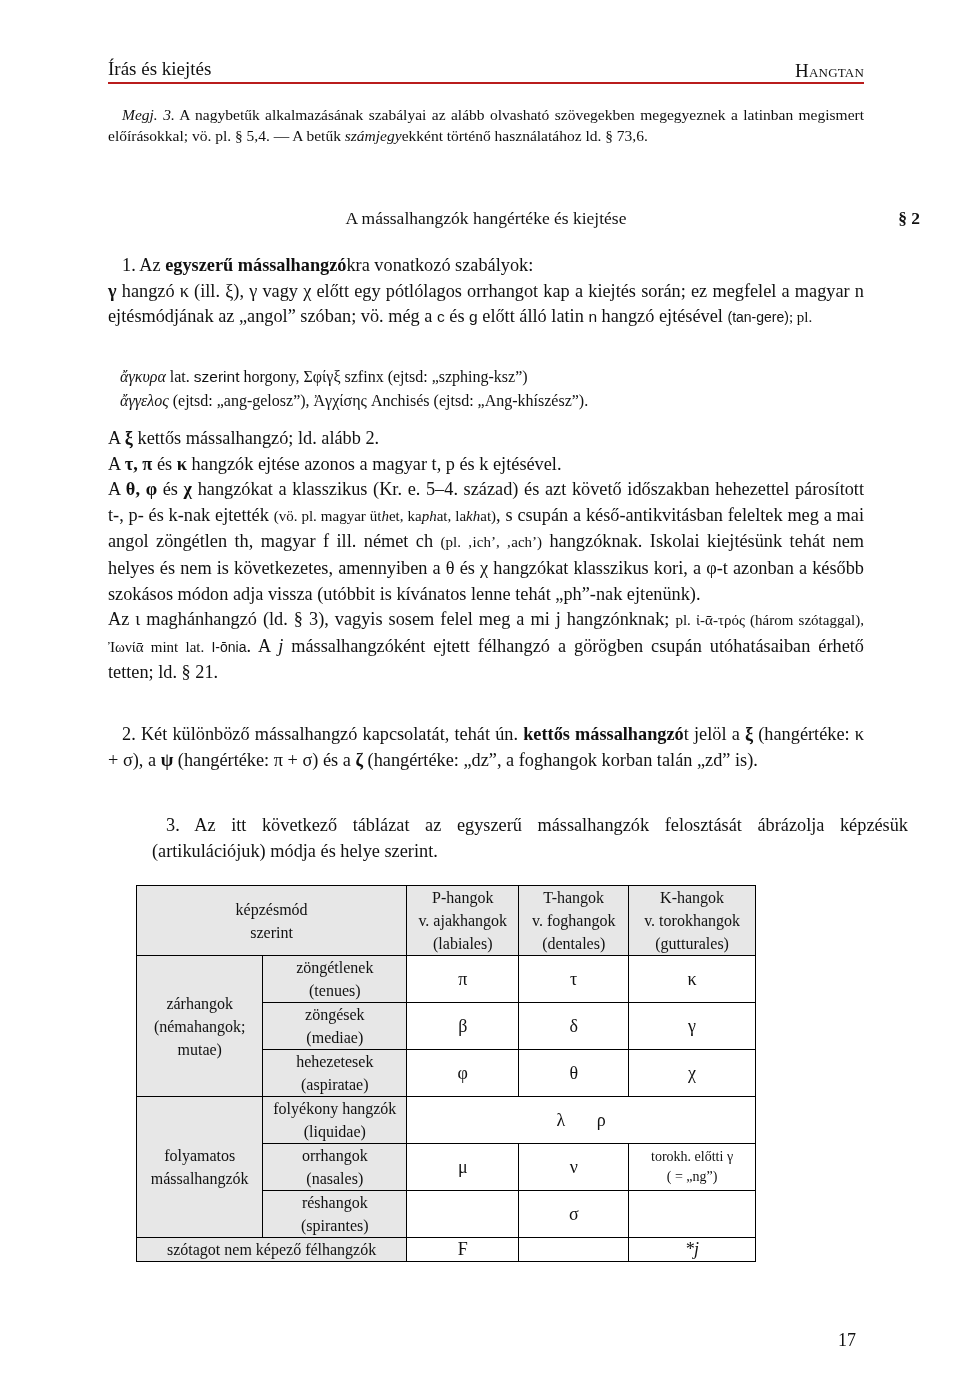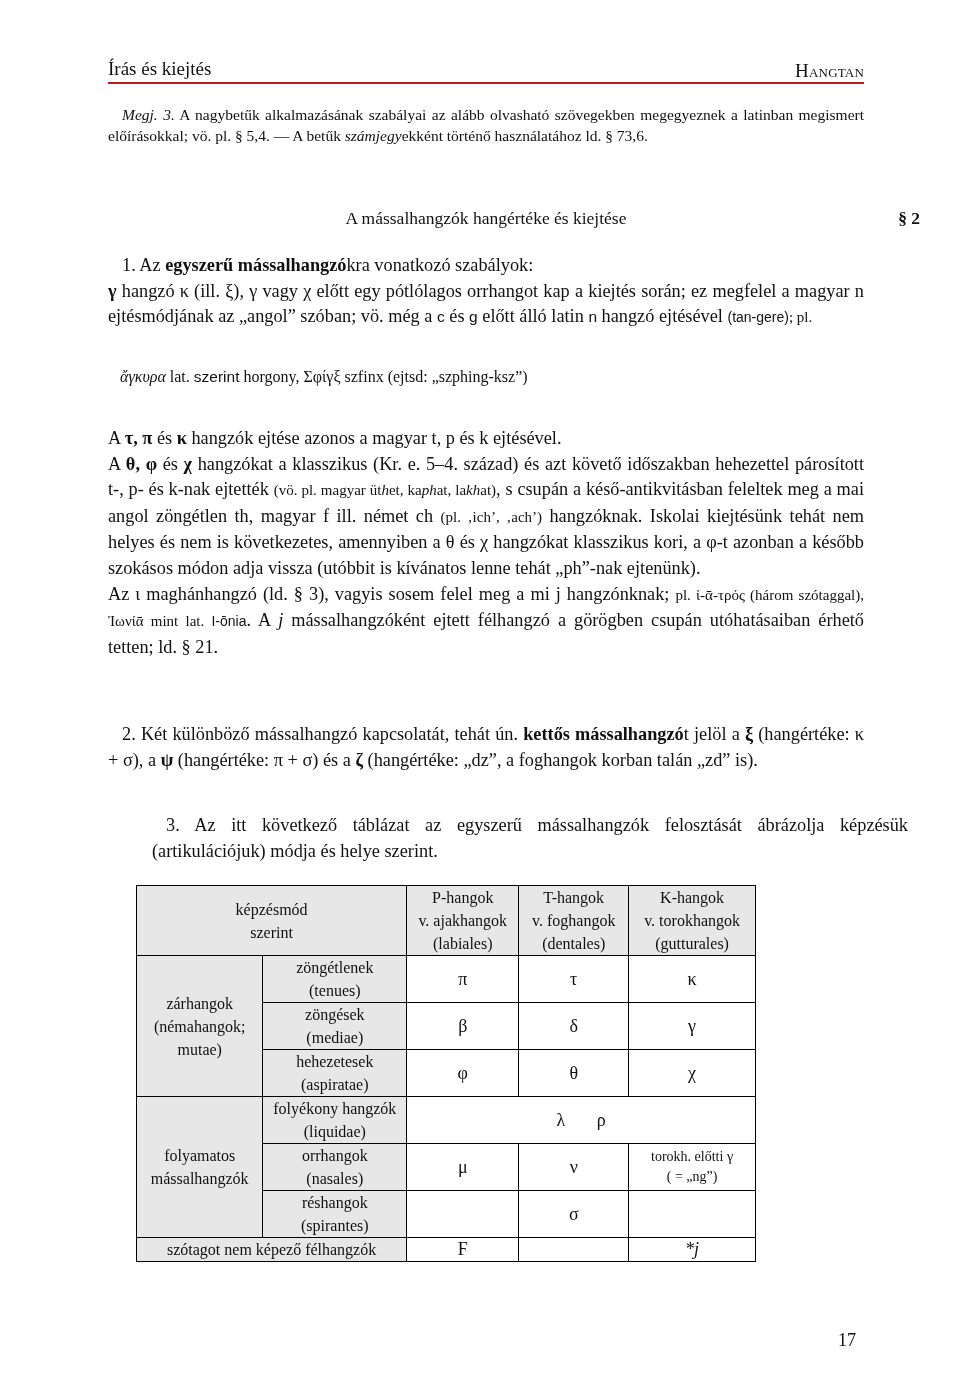--- a/index.html
+++ b/index.html
@@ -63,23 +63,25 @@
 <div class="section-title">A mássalhangzók hangértéke és kiejtése</div>
 <div class="section-num">§ 2</div>
 
 <div class="body-text" style="top:253px;">
   <div class="indent"><span>1. Az </span><b>egyszerű mássalhangzó</b><span>kra vonatkozó szabályok:</span></div>
   <div><b>γ</b><span> hangzó  κ (ill. ξ), γ vagy χ előtt egy pótlólagos orrhangot kap a kiejtés során; ez megfelel a magyar n ejtésmódjának az „angol” szóban; vö. még a </span><span class="sans">c</span><span> és </span><span class="sans">g</span><span> előtt álló latin </span><span class="sans">n</span><span> hangzó ejtésével </span><span class="small"><span class="sans" style="font-size:14px">(tan-gere)</span><span>; pl.</span></span></div>
 </div>
 
 <div class="examples">
   <div><i>ἄγκυρα</i><span> lat. </span><span class="sans">szerint</span><span> horgony, </span><span>Σφίγξ</span><span> szfinx (ejtsd: „szphing-ksz”)</span></div>
+  <div><i>ἄγγελος</i><span> (ejtsd: „ang-gelosz”), </span><span>Ἀγχίσης</span><span> Anchisés (ejtsd: „Ang-khíszész”).</span></div>
 </div>
 
 <div class="body-text" style="top:426px;">
+  <div><span>A </span><b>ξ</b><span> kettős mássalhangzó; ld. alább 2.</span></div>
   <div><span>A </span><b>τ,  π</b><span> és </span><b>κ</b><span>  hangzók ejtése azonos a magyar t, p és k ejtésével.</span></div>
   <div><span>A </span><b>θ,  φ</b><span> és </span><b>χ</b><span> hangzókat a klasszikus (Kr. e. 5–4. század) és azt követő időszakban hehezettel párosított t-, p- és k-nak ejtették </span><span class="small"><span>(vö. pl. magyar üt</span><i>h</i><span>et, ka</span><i>ph</i><span>at, la</span><i>kh</i><span>at)</span></span><span>, s csupán a késő-antikvitásban feleltek meg a mai angol zöngétlen th, magyar f ill. német ch </span><span class="small">(pl. ‚ich’, ‚ach’)</span><span> hangzóknak. Iskolai kiejtésünk tehát nem helyes és nem is következetes, amennyiben a θ és χ hangzókat klasszikus kori, a φ-t azonban a később szokásos módon adja vissza (utóbbit is kívánatos lenne tehát „ph”-nak ejtenünk).</span></div>
   <div><span>Az ι maghánhangzó (ld. § 3), vagyis sosem felel meg a mi j hangzónknak; </span><span class="small">pl. ἰ-ᾱ-τρός (három szótaggal), Ἰωνίᾱ mint lat. </span><span class="sans" style="font-size:14px">I-ōnia</span><span>. A </span><i>j</i><span> mássalhangzóként ejtett félhangzó a görögben csupán utóhatásaiban érhető tetten; ld. § 21.</span></div>
 </div>
 
 <div class="body-text indent" style="top:722px;"><span>2. Két különböző mássalhangzó kapcsolatát, tehát ún. </span><b>kettős mássalhangzó</b><span>t jelöl a </span><b>ξ</b><span> (hangértéke: κ +  σ), a </span><b>ψ</b><span> (hangértéke: π + σ) és a </span><b>ζ</b><span> (hangértéke: „dz”, a foghangok korban talán „zd” is).</span></div>
 
 <div class="body-text indent" style="top:813px;margin-left:44px;">3. Az itt következő táblázat az egyszerű mássalhangzók felosztását ábrázolja képzésük (artikulációjuk) módja és helye szerint.</div>
 
 <table class="cons">

